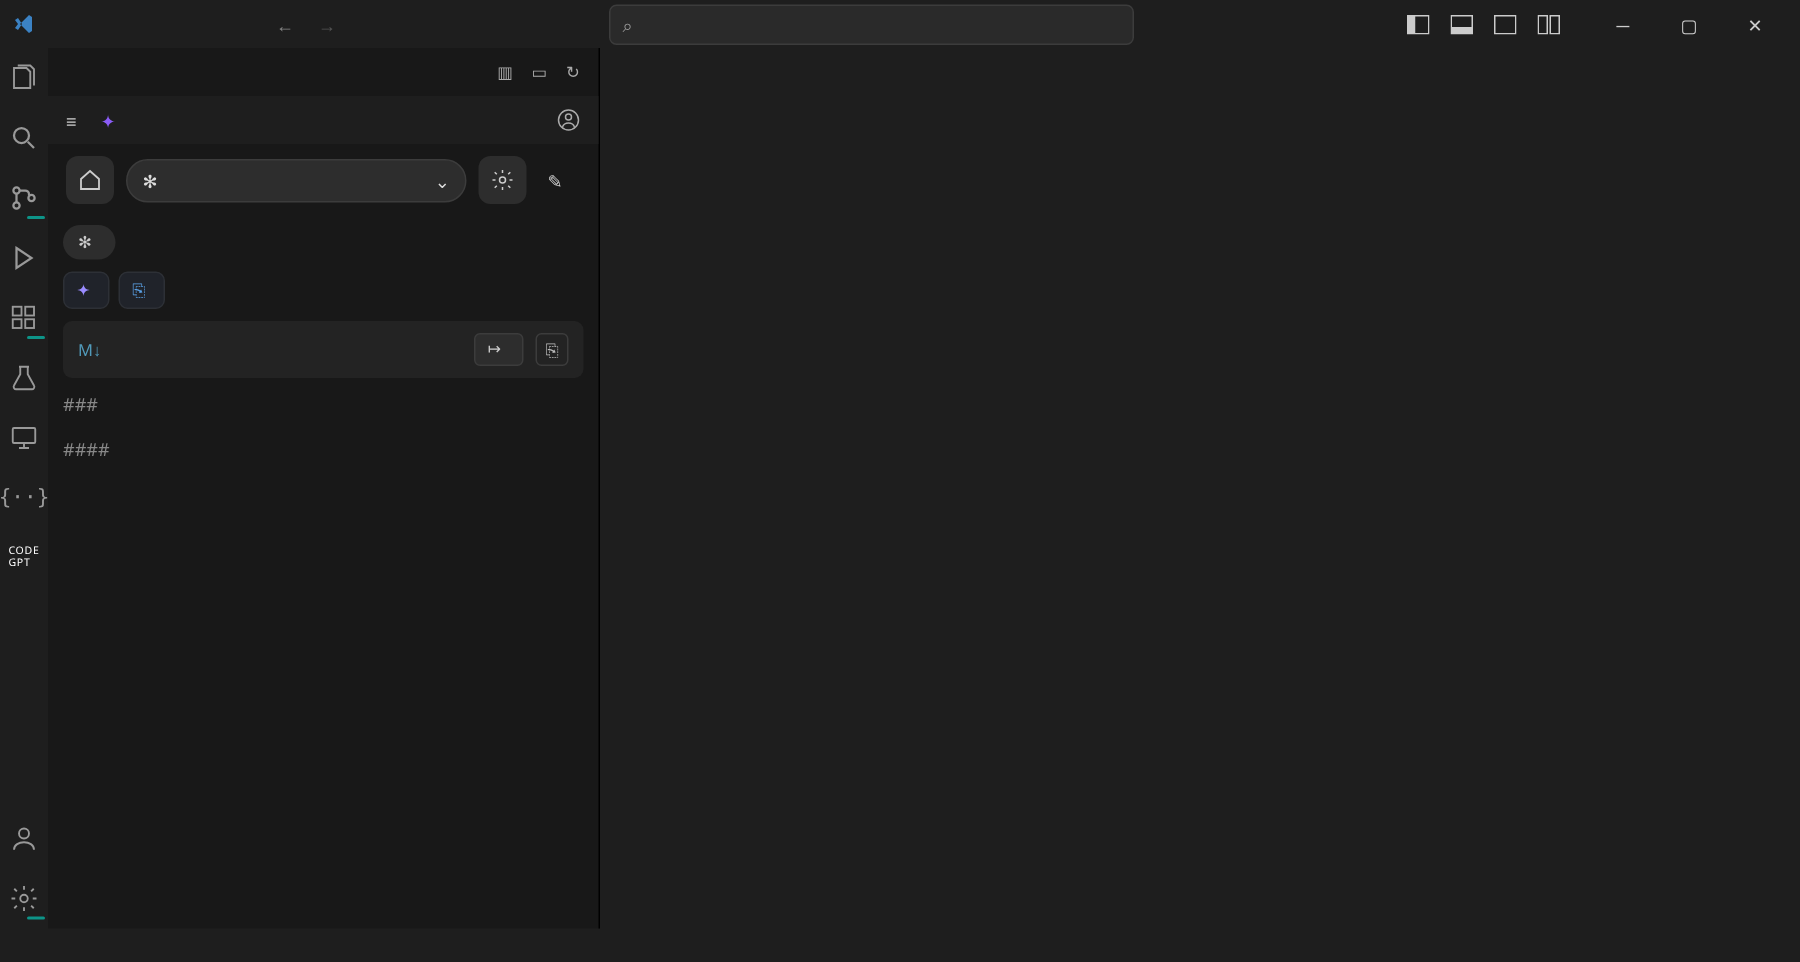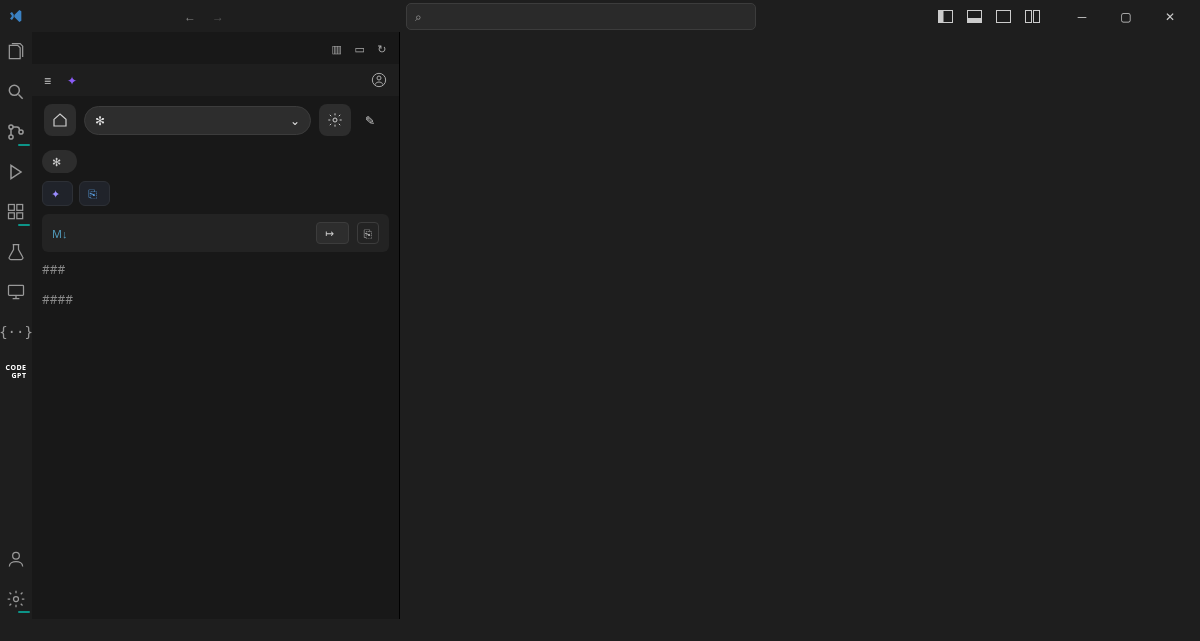--- a/index.html
+++ b/index.html
@@ -154,21 +154,21 @@
           <path d="M9 3v6l-5 9a2 2 0 002 3h12a2 2 0 002-3l-5-9V3M8 3h8"></path>
         </svg>
       </div>
     <div class="ab-icon">
         <svg width="20" height="20" viewBox="0 0 24 24" fill="none" stroke="#999" stroke-width="1.5">
           <rect x="3" y="4" width="18" height="12" rx="1"></rect>
           <path d="M8 20h8M12 16v4"></path>
         </svg>
       </div>
     <div class="ab-icon" style="font-family:monospace;font-size:14px;color:#999">{··}</div>
-    <div class="ab-icon active" style="font-size:7px;line-height:8px;text-align:right;color:#fff;font-weight:700;letter-spacing:.5px">CODE<br>GPT</div>
+    <div class="ab-icon active" style="font-size:7px;line-height:8px;text-align:left;color:#fff;font-weight:400;letter-spacing:.5px">CODE<br>GPT</div>
     <div style="flex:1"></div>
     <div class="ab-icon">
         <svg width="20" height="20" viewBox="0 0 24 24" fill="none" stroke="#999" stroke-width="1.5">
           <circle cx="12" cy="8" r="4"></circle>
           <path d="M4 21c0-4 4-6 8-6s8 2 8 6"></path>
         </svg>
       </div>
     <div class="ab-icon">
         <svg width="20" height="20" viewBox="0 0 24 24" fill="none" stroke="#999" stroke-width="1.5">
           <circle cx="12" cy="12" r="3"></circle>

